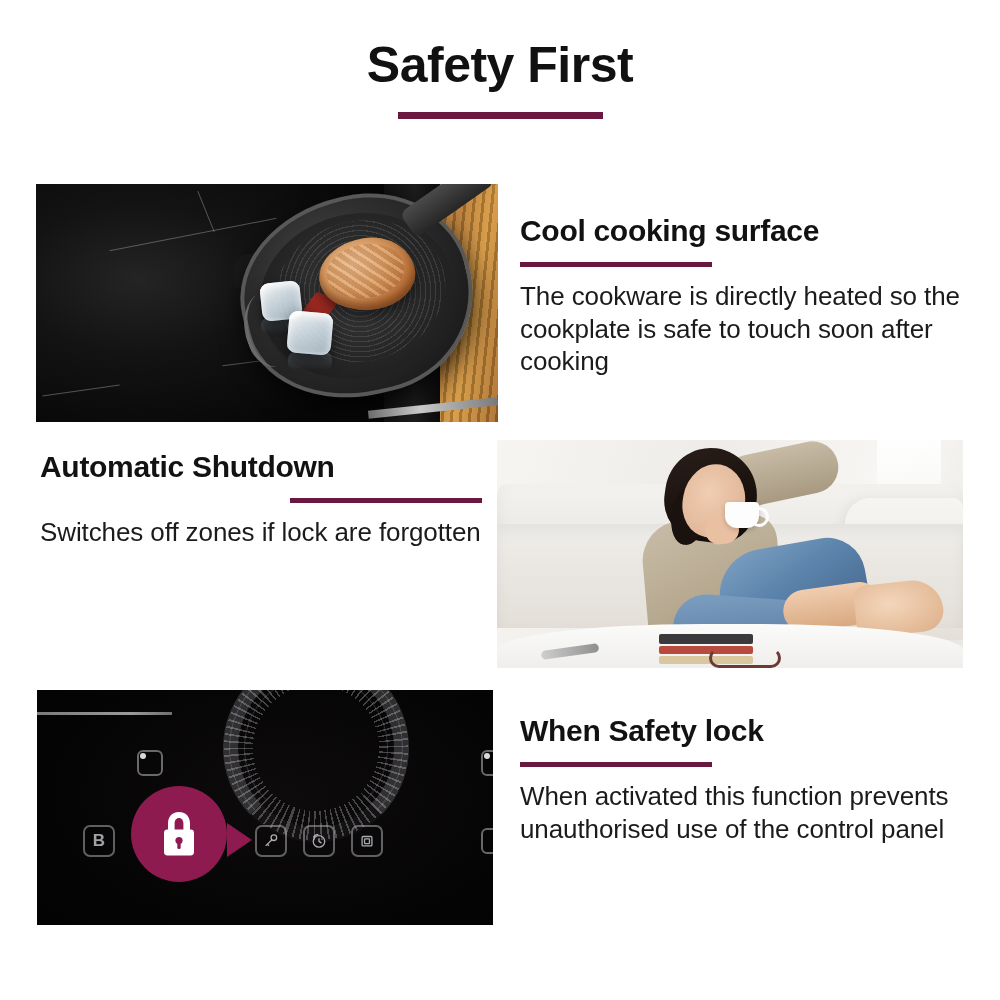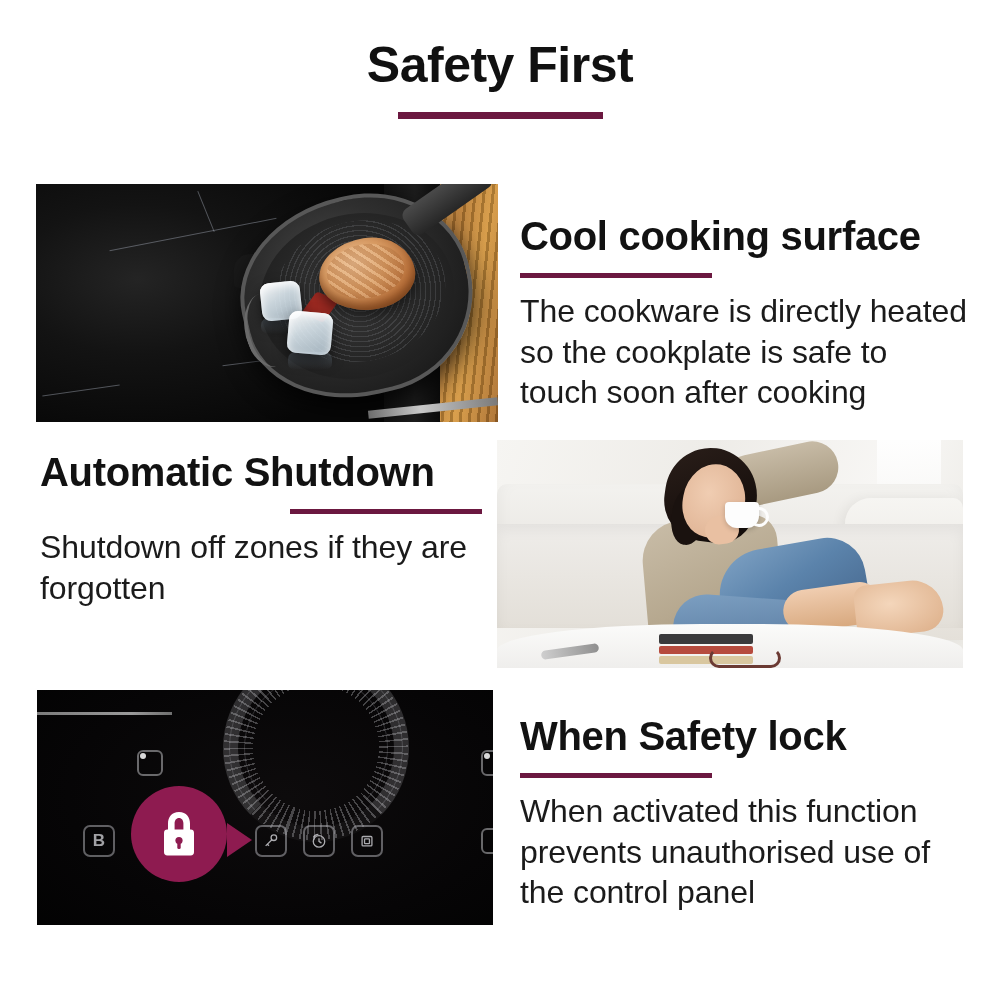--- a/index.html
+++ b/index.html
@@ -39,36 +39,36 @@
     position: absolute;
     overflow: hidden;
     background: #000;
   }
 
   .copy { position: absolute; }
   .copy.left-align  { text-align: left; }
   .copy.right-align { }
 
   .item-title {
-    font-size: 40px;
+    font-size: 30px;
     font-weight: bold;
     color: #121212;
     line-height: 1.13;
     letter-spacing: -0.3px;
   }
   .item-rule {
     height: 5px;
     width: 192px;
     background: #6B1840;
     margin-top: 14px;
     margin-bottom: 13px;
   }
   .copy.right-align .item-rule { margin-left: auto; }
   .item-body {
-    font-size: 32px;
+    font-size: 26px;
     color: #1b1b1b;
     line-height: 1.26;
     letter-spacing: -0.1px;
   }
 
   
   #media-hob {
     background:
       radial-gradient(ellipse 60% 70% at 22% 40%, #242424 0%, #131313 45%, #070707 100%),
       #0a0a0a;
@@ -433,21 +433,21 @@
 
   <div class="copy left-align" style="left:520px; top:214px; width:452px;">
     <div class="item-title">Cool cooking surface</div>
     <div class="item-rule"></div>
     <div class="item-body">The cookware is directly heated so the cookplate is safe to touch soon after cooking</div>
   </div>
 
   <div class="copy right-align" style="left:40px; top:450px; width:442px;">
     <div class="item-title">Automatic Shutdown</div>
     <div class="item-rule"></div>
-    <div class="item-body">Shutdown off zones if they are forgotten</div>
+    <div class="item-body">Switches off zones if lock are forgotten</div>
   </div>
 
   <div class="media" id="media-sofa" style="left:497px; top:440px; width:466px; height:228px;">
     <div class="wall"></div>
     <div class="window"></div>
     <div class="sofa-back"></div>
     <div class="sofa-arm-r"></div>
     <div class="sofa-seat"></div>
     <div class="torso"></div>
     <div class="cardigan-arm"></div>

